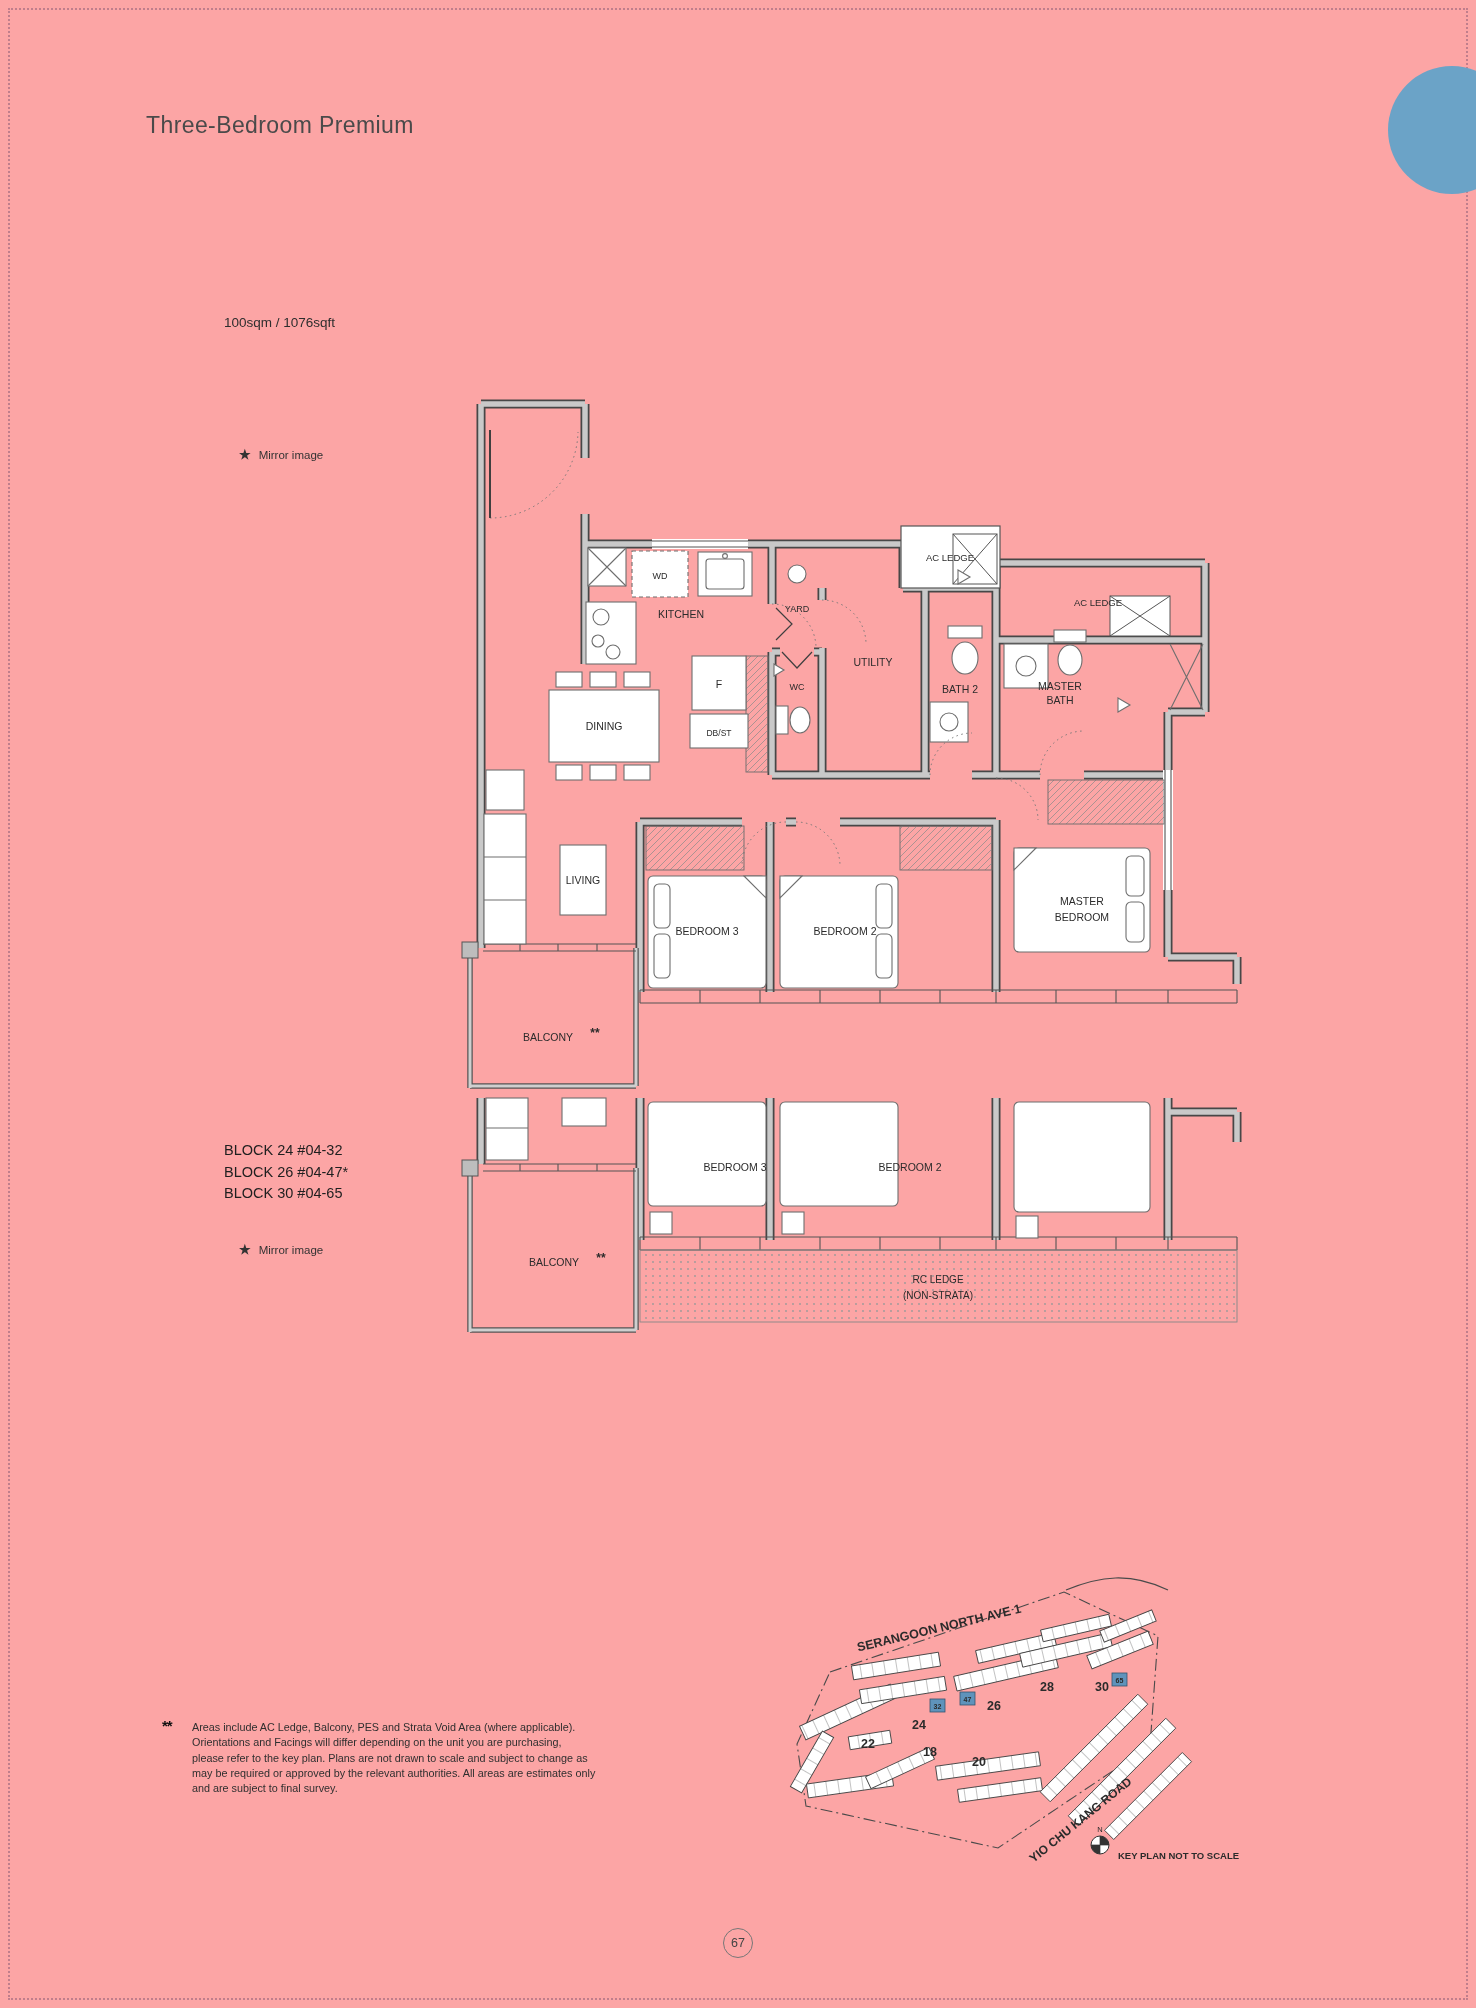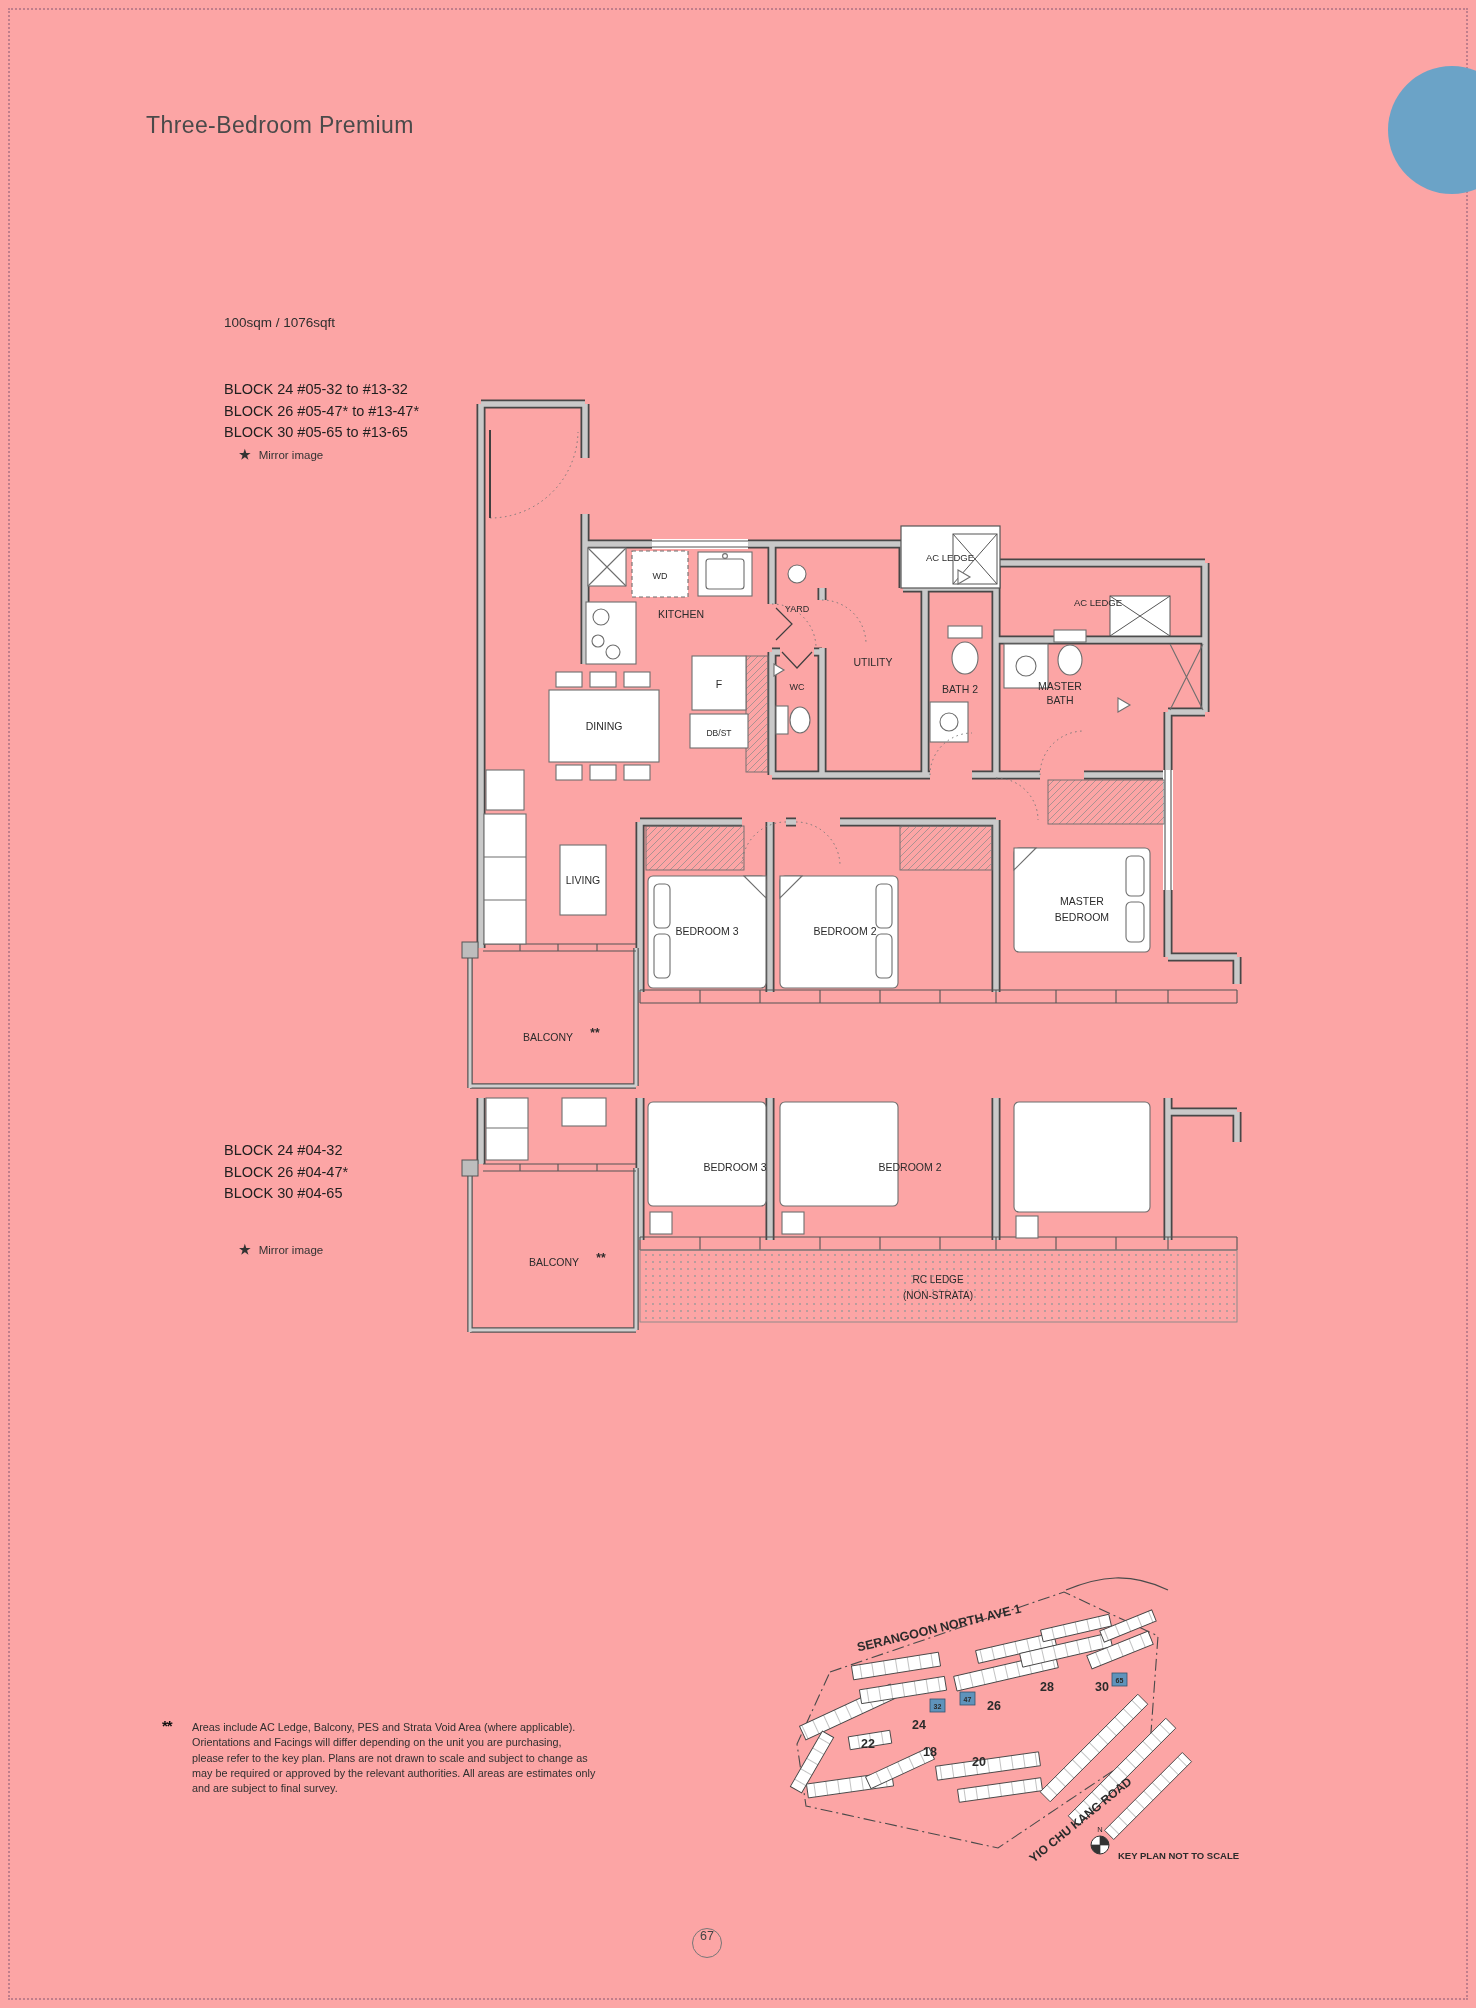--- a/index.html
+++ b/index.html
@@ -14,39 +14,34 @@
   .blocks.upper{top:379px;}
   .blocks.lower{top:1140px;}
   .mirror{position:absolute;left:224px;font-size:11.5px;color:#333;margin-left:15px;}
   .mirror.upper{top:447px;}
   .mirror.lower{top:1242px;}
   .mirror .star{font-size:13px;font-weight:bold;margin-right:8px;}
   .plan-svg{position:absolute;left:0;top:0;}
   .footnote-marker{position:absolute;left:162px;top:1717px;font-size:15px;font-weight:bold;color:#111;letter-spacing:-1px;}
   .footnotes{position:absolute;left:192px;top:1720px;width:404px;font-size:10.8px;line-height:1.42;color:#2f2f2f;}
   .footnotes p{margin:0 0 13px 0;}
-  .page-num{position:absolute;left:692px;top:1928px;width:28px;height:28px;border:1.5px solid #777;border-radius:50%;
-    display:flex;align-items:flex-start;justify-content:center;font-size:12.5px;color:#444;}
+  .page-num{position:absolute;left:723px;top:1928px;width:28px;height:28px;border:1.5px solid #777;border-radius:50%;
+    display:flex;align-items:center;justify-content:center;font-size:12.5px;color:#444;}
   svg text{font-family:"Liberation Sans",sans-serif;fill:#2b2b2b;}
 </style>
 </head>
 <body>
 
 <div class="page">
   <div class="page-border"></div>
   <div class="accent-circle"></div>
 
   <div class="subtitle">Three-Bedroom Premium</div>
   <div class="area">100sqm / 1076sqft</div>
 
-  <div class="blocks upper">
-    <div>BLOCK 24 #05-32 to #13-32</div>
-    <div>BLOCK 26 #05-47* to #13-47*</div>
-    <div>BLOCK 30 #05-65 to #13-65</div>
-  </div>
   <div class="mirror upper">
     <span class="star">★</span><span>Mirror image</span>
   </div>
 
   <div class="blocks lower">
     <div>BLOCK 24 #04-32</div>
     <div>BLOCK 26 #04-47*</div>
     <div>BLOCK 30 #04-65</div>
   </div>
   <div class="mirror lower">

